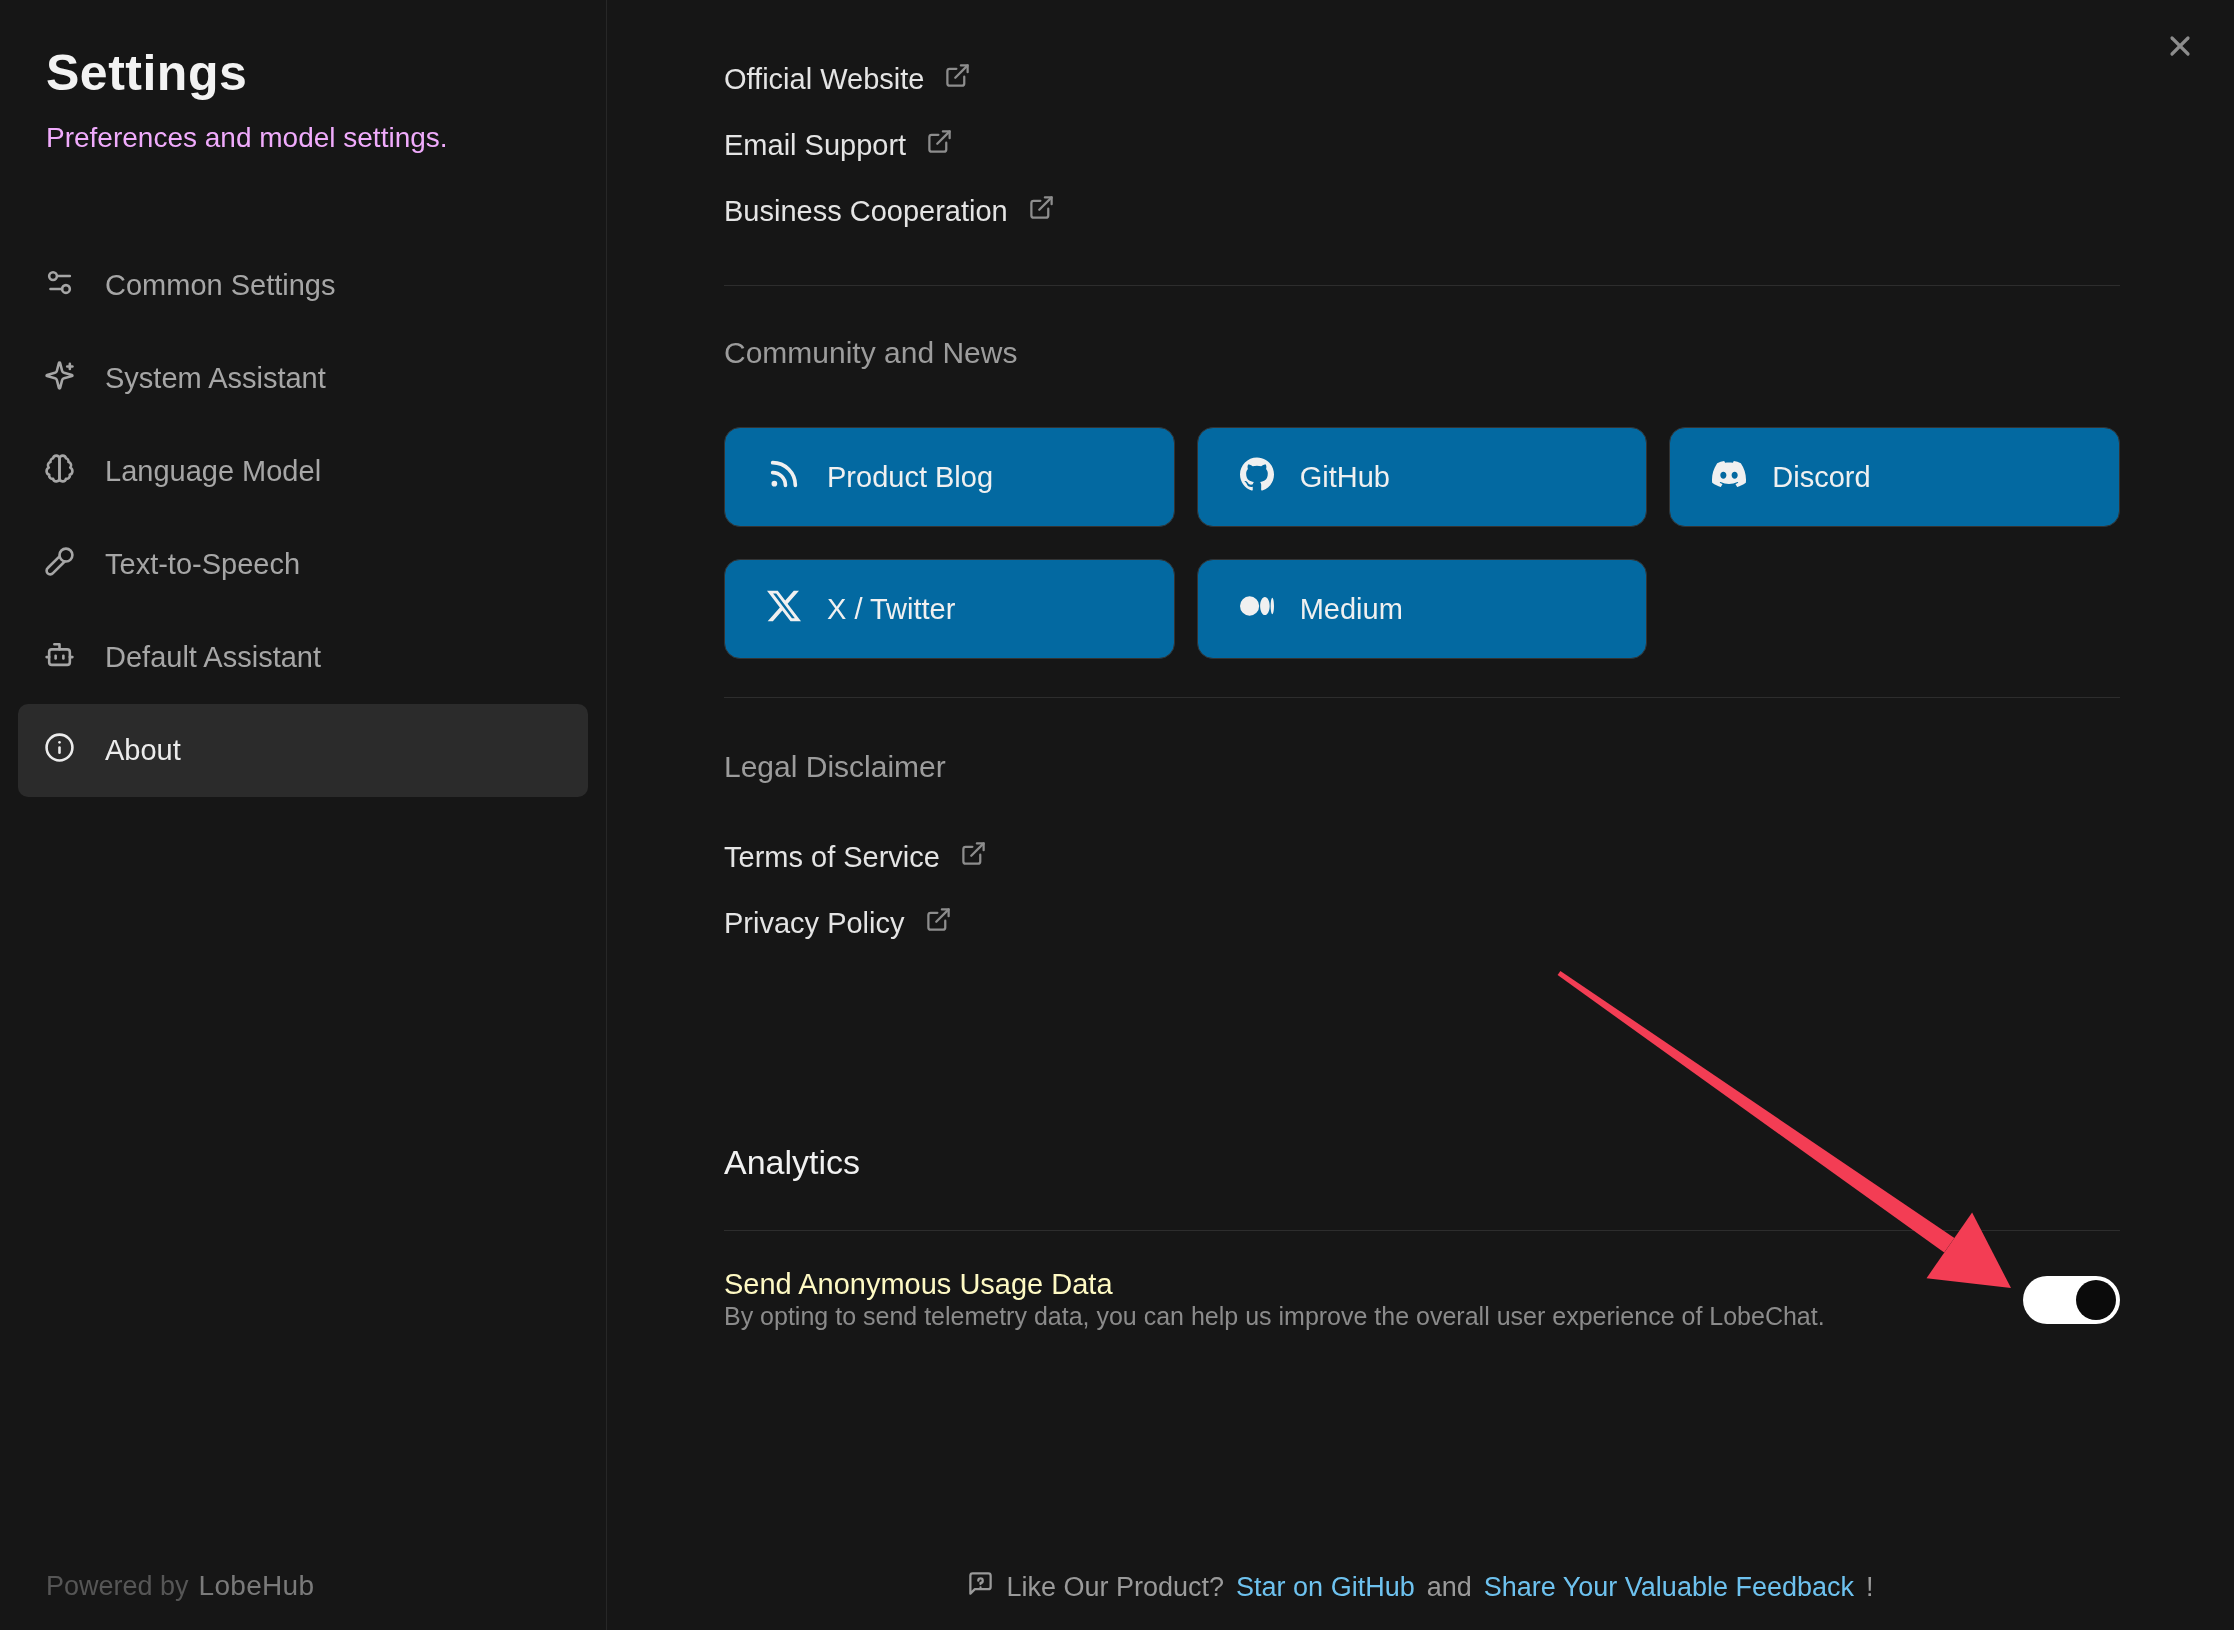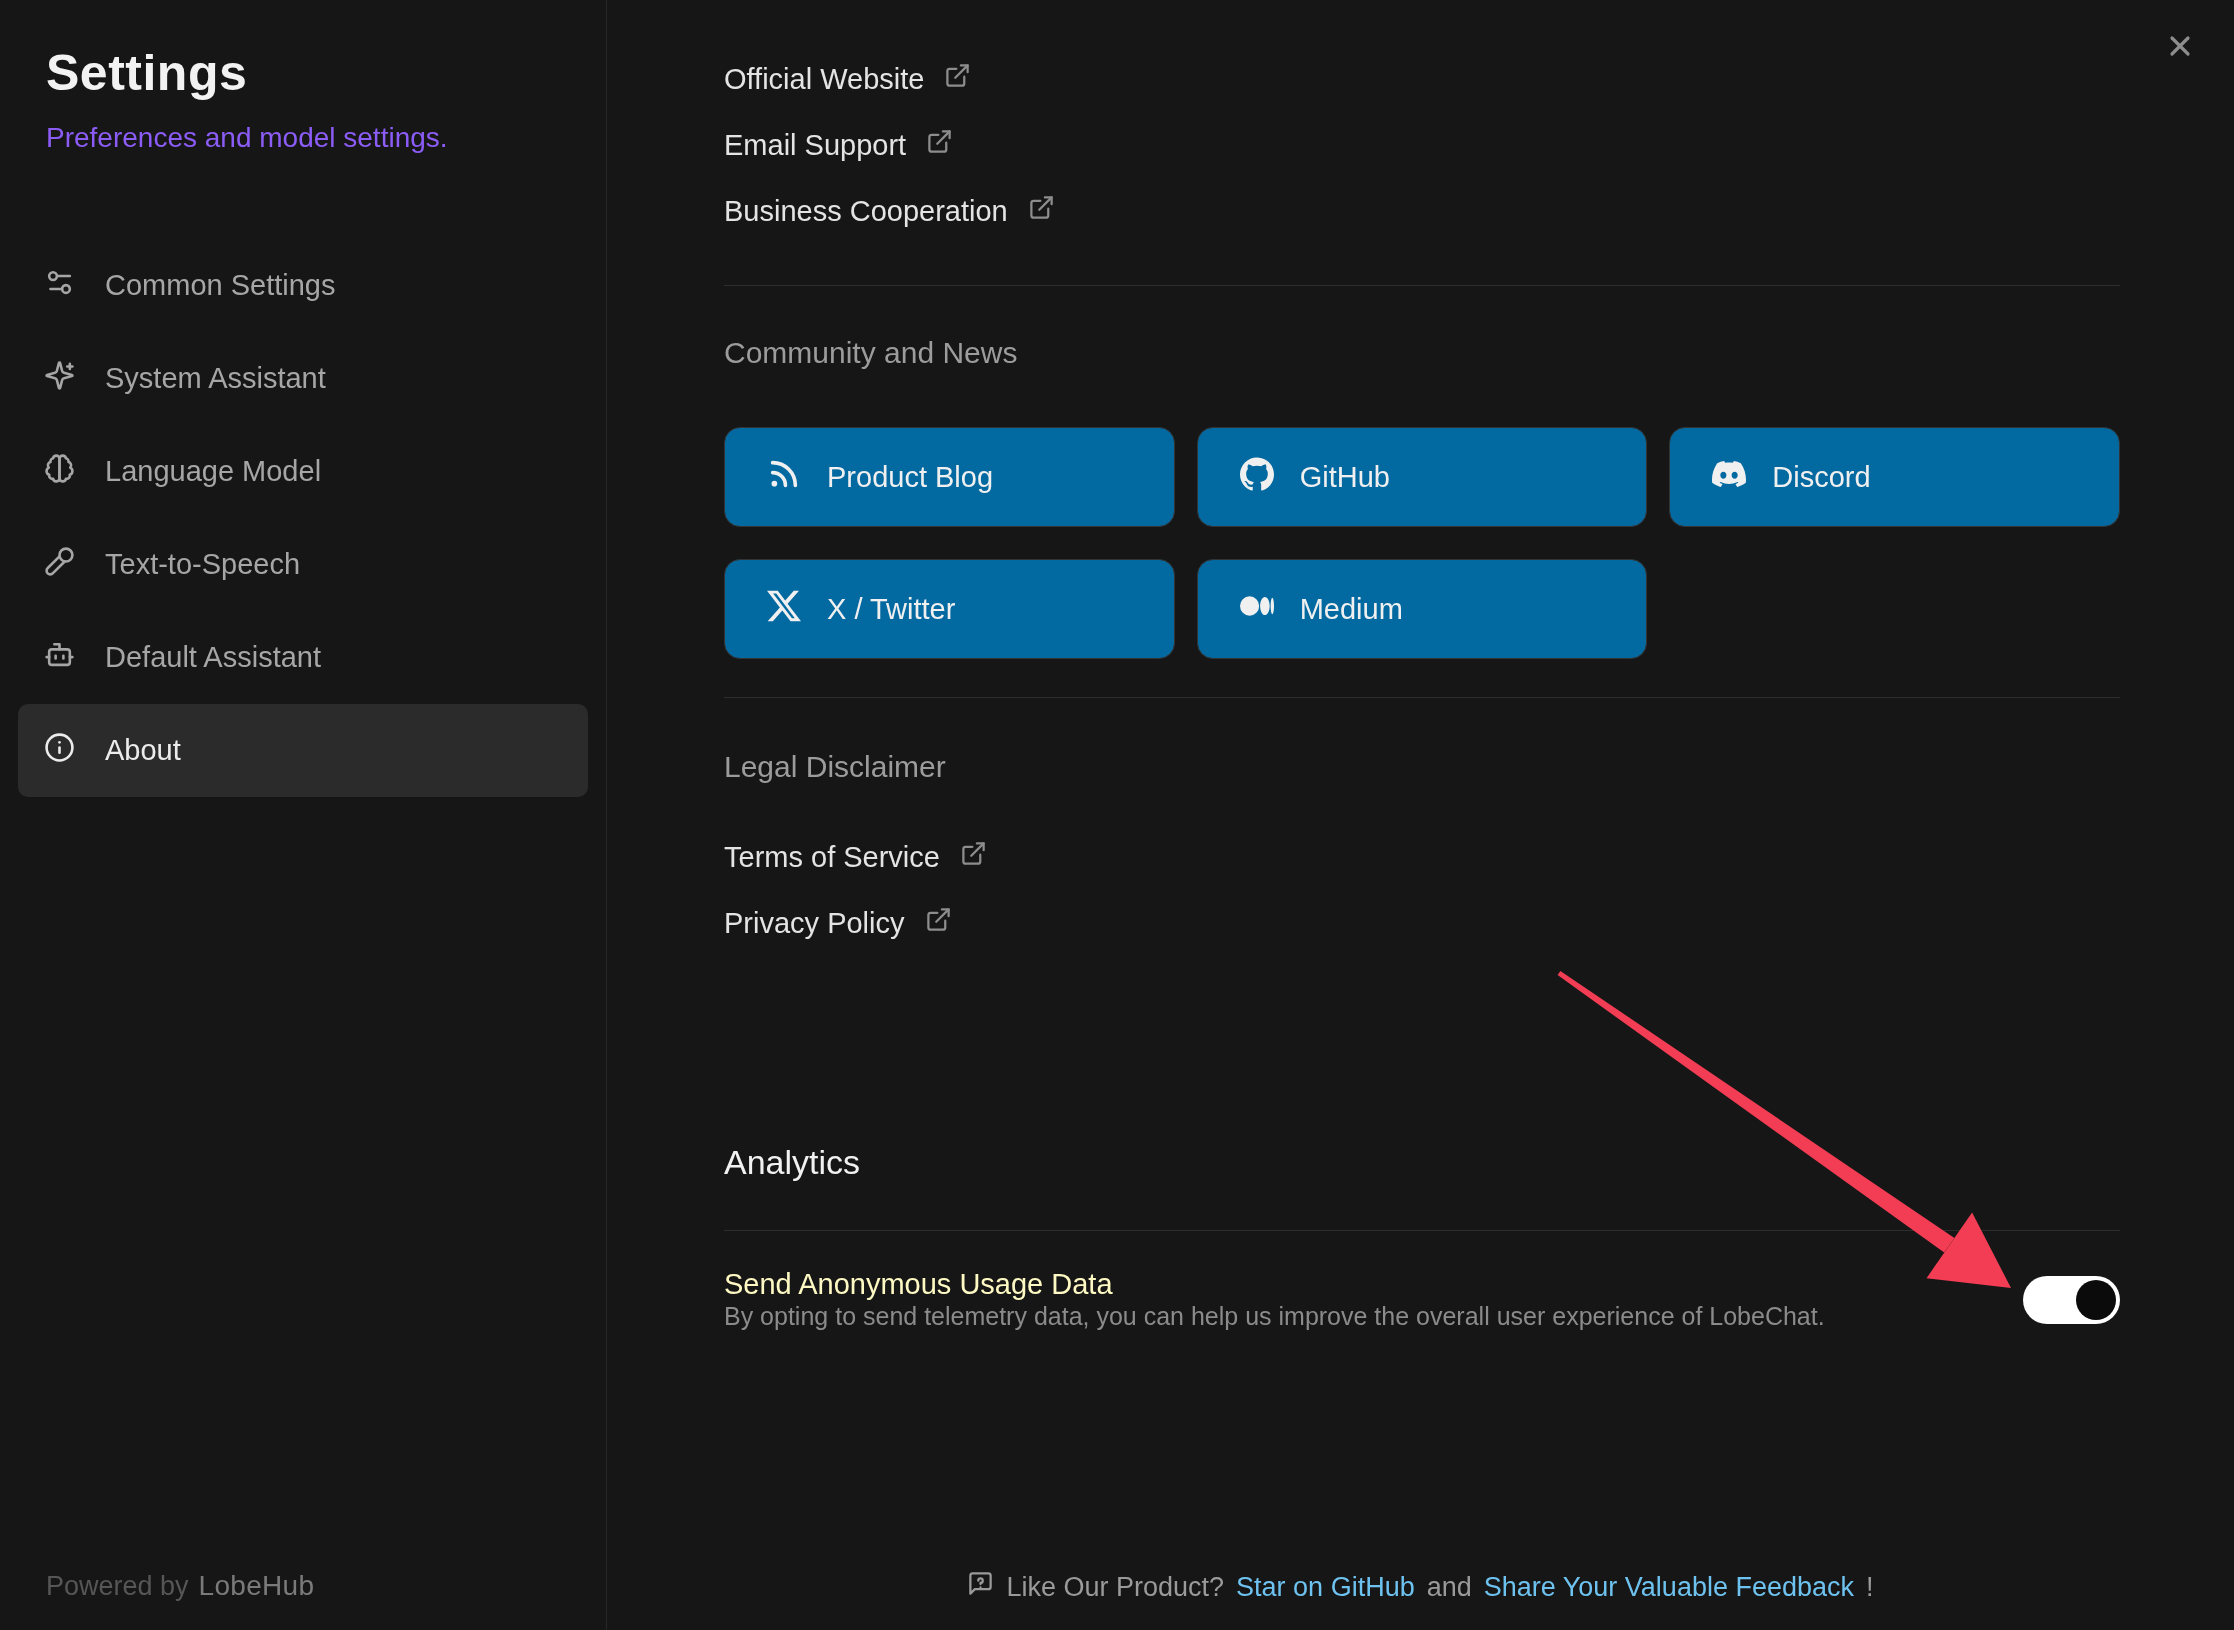--- a/index.html
+++ b/index.html
@@ -9,21 +9,21 @@
     font-family:"Liberation Sans", sans-serif;
     -webkit-font-smoothing:antialiased;
   }
   
   .sidebar{
     width:607px;min-width:607px;box-sizing:border-box;
     border-right:1px solid #272727;background:#161616;
     padding-top:44px;position:relative;
   }
   .sidebar-title{margin:0 0 0 46px;font-size:50px;font-weight:800;color:#f2f2f2;letter-spacing:.5px;}
-  .sidebar-subtitle{margin:20px 46px 0 46px;font-size:28px;color:#8b5cf6;}
+  .sidebar-subtitle{margin:20px 46px 0 46px;font-size:28px;color:#f0abfc;}
   .nav{margin-top:85px;display:flex;flex-direction:column;}
   .nav-item{
     height:93px;display:flex;align-items:center;gap:30px;
     padding-left:26px;margin:0 18px;border-radius:10px;
     color:#a6a6a6;font-size:29px;cursor:pointer;
   }
   .nav-item svg{width:31px;height:31px;flex:none;}
   .nav-item.selected{background:#2b2b2b;color:#ececec;}
   .sidebar-footer{position:absolute;left:46px;bottom:28px;font-size:27px;color:#565656;}
   .sidebar-footer .brand{color:#7a7a7a;font-weight:400;font-size:28px;margin-left:10px;letter-spacing:.3px;}

